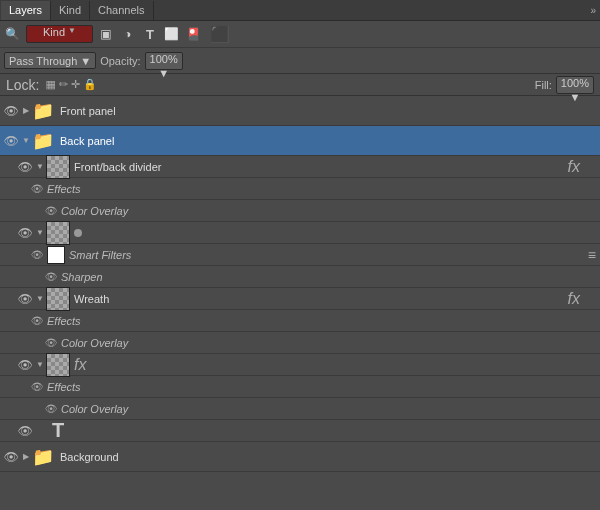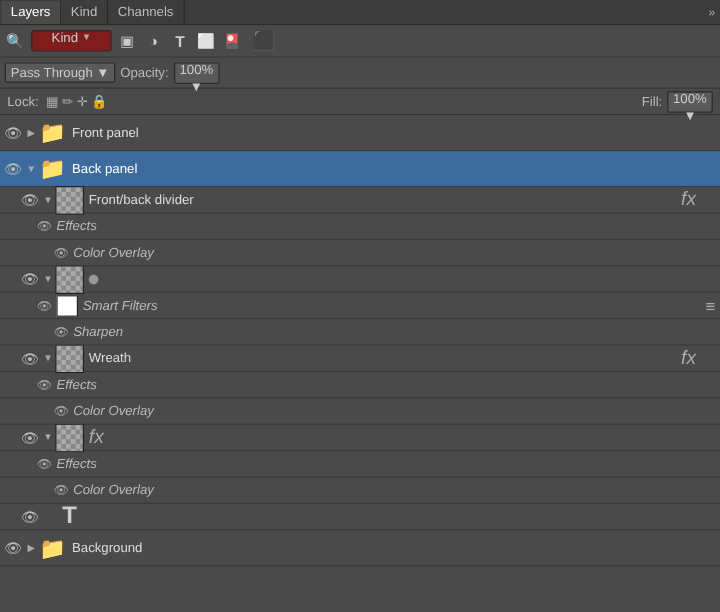--- a/index.html
+++ b/index.html
@@ -124,21 +124,21 @@
     
     .lock-row {
       display: flex;
       align-items: center;
       height: 22px;
       padding: 0 6px;
       gap: 6px;
       background: #4a4a4a;
       border-bottom: 1px solid #333;
     }
-    .lock-label { color: #bbb; font-size: 11px; }
+    .lock-label { color: #bbb; font-size: 14px; }
     .lock-icons { display: flex; gap: 3px; align-items: center; }
     .lock-icon { font-size: 11px; color: #aaa; cursor: pointer; }
     .fill-section { margin-left: auto; display: flex; align-items: center; gap: 4px; }
 
     
     .layer-list {
       background: #4a4a4a;
       overflow-y: auto;
       height: calc(510px - 19px - 26px - 26px - 22px);
     }

